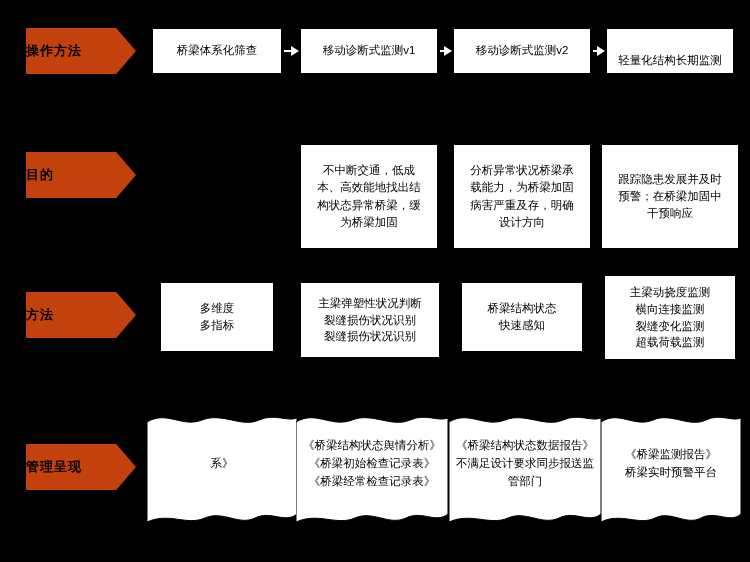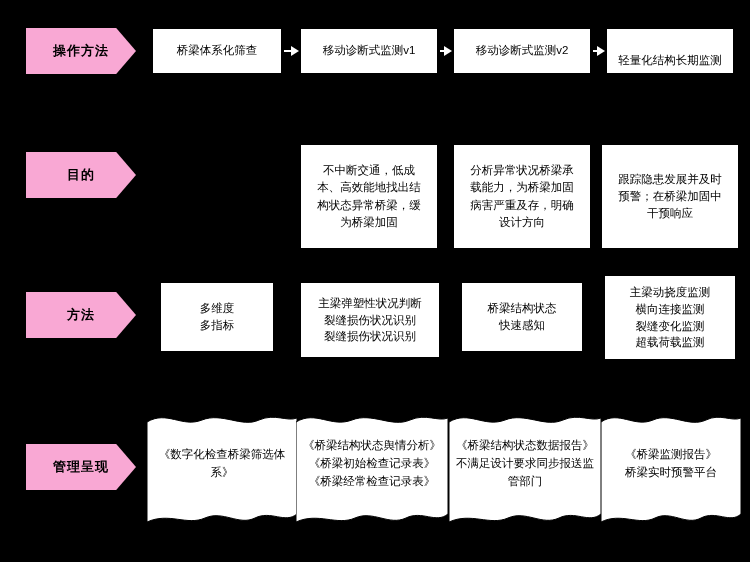--- a/index.html
+++ b/index.html
@@ -16,25 +16,25 @@
   #canvas {
     position: relative;
     width: 750px;
     height: 562px;
     background: #000000;
   }
 
   
   .chevron {
     position: absolute;
-    background: #f9a8d4;
+    background: #c2410c;
     color: #000000;
     display: flex;
     align-items: center;
-    justify-content: center;
+    justify-content: flex-start;
     font-size: 13px;
     font-weight: bold;
     letter-spacing: 1px;
     -webkit-clip-path: polygon(0 0, 82% 0, 100% 50%, 82% 100%, 0 100%);
     clip-path: polygon(0 0, 82% 0, 100% 50%, 82% 100%, 0 100%);
   }
 
   
   .box {
     position: absolute;
@@ -226,21 +226,20 @@
   </div>
 
   <div class="vline" style="left:216px; top:352px; height:48px;"></div>
   <div class="arrowdown" style="left:212px; top:398px;"></div>
 
   <div class="doc" style="left:147px; top:414px; width:150px; height:114px;">
     <svg class="docbg" viewBox="0 0 150 114" preserveAspectRatio="none">
       <path d="M0,8 C20,-4 35,14 55,6 C75,-2 95,14 112,6 C128,-1 140,8 150,4 L150,100 C138,110 124,96 108,104 C92,112 76,96 58,104 C40,112 22,98 0,108 Z" fill="#ffffff" stroke="#000000" stroke-width="1"></path>
     </svg>
     <div class="doctext">
-      <span class="ln">《数字化检查桥梁筛选体</span>
       <span class="ln">系》</span>
     </div>
   </div>
 
   <div class="doc" style="left:296px; top:414px; width:152px; height:114px;">
     <svg class="docbg" viewBox="0 0 152 114" preserveAspectRatio="none">
       <path d="M0,8 C20,-4 35,14 56,6 C76,-2 96,14 114,6 C130,-1 142,8 152,4 L152,100 C140,110 126,96 110,104 C93,112 77,96 59,104 C41,112 22,98 0,108 Z" fill="#ffffff" stroke="#000000" stroke-width="1"></path>
     </svg>
     <div class="doctext">
       <span class="ln">《桥梁结构状态舆情分析》</span>

